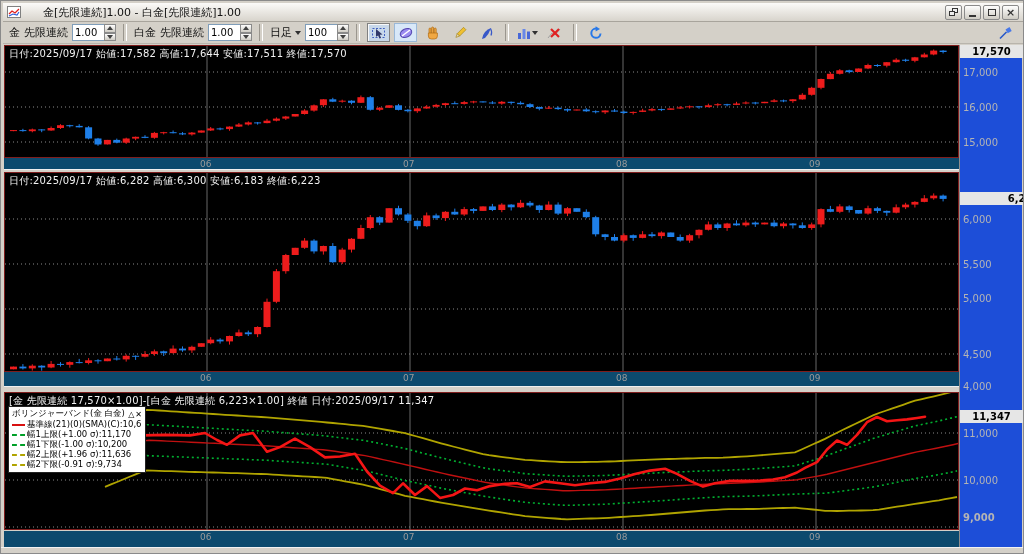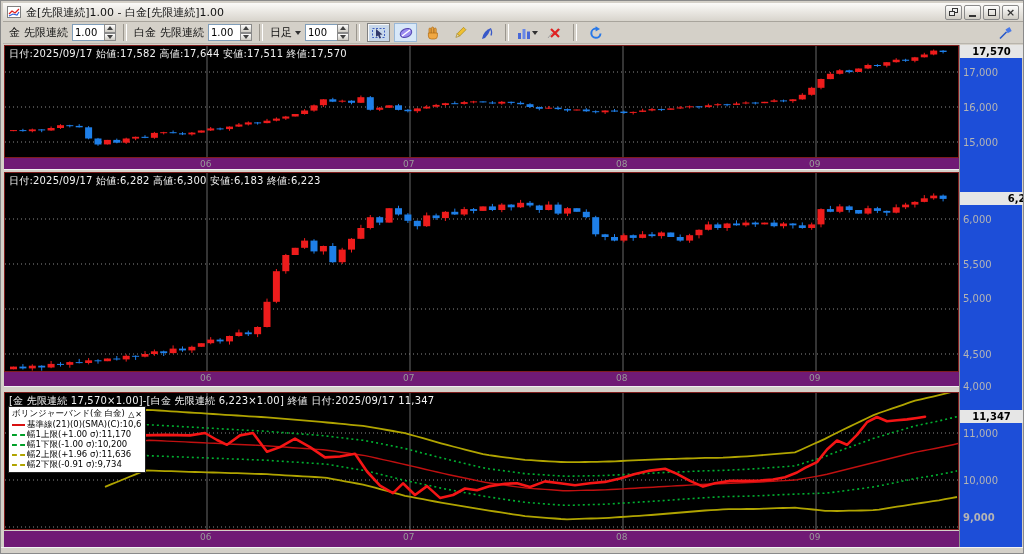--- a/index.html
+++ b/index.html
@@ -1,18 +1,18 @@
 <!DOCTYPE html>
 <html><head>
 <meta charset="utf-8">
 <style>
   html,body{margin:0;padding:0;background:#6b6b6b;}
   .win{position:relative;width:1024px;height:554px;background:#d4d0c8;font-family:"DejaVu Sans",sans-serif;overflow:hidden;box-sizing:border-box;border:1px solid #8a8a8a;}
   
-  .titlebar{position:absolute;left:2px;top:2px;width:1020px;height:19px;display:flex;align-items:center;gap:5px;padding:0 4px;box-sizing:border-box;background:linear-gradient(#fbfaf8,#d8d4cc);border-bottom:1px solid #a8a49c;}
+  .titlebar{position:absolute;left:2px;top:2px;width:1020px;height:19px;display:flex;align-items:center;gap:22px;padding:0 4px;box-sizing:border-box;background:linear-gradient(#fbfaf8,#d8d4cc);border-bottom:1px solid #a8a49c;}
   .ttext{font-size:11px;color:#111;white-space:nowrap;}
   .winbtns{margin-left:auto;display:flex;gap:2px;align-items:center;}
   .wbtn{width:17px;height:15px;background:linear-gradient(#fefefe,#cfccc4);border:1px solid #8a8a8a;border-radius:2px;display:flex;align-items:center;justify-content:center;box-sizing:border-box;}
   .g-min{width:7px;height:2px;background:#333;margin-top:7px;}
   .g-max{width:8px;height:7px;border:1.5px solid #333;box-sizing:border-box;}
   .g-close{font-size:11px;font-weight:bold;color:#333;line-height:11px;}
   .g-cascade{position:relative;width:9px;height:8px;}
   .g-cascade i{position:absolute;width:6px;height:5px;border:1.2px solid #333;background:#eee;box-sizing:border-box;}
   .g-cascade i:first-child{left:3px;top:0;}
   .g-cascade i:last-child{left:0;top:3px;}
@@ -28,21 +28,21 @@
   .caret{width:0;height:0;border-left:3.5px solid transparent;border-right:3.5px solid transparent;border-top:4.5px solid #303030;display:inline-block;}
   .tsep{width:2px;height:17px;border-left:1px solid #9a968e;border-right:1px solid #ffffff;margin:0 3px;}
   .tbtn{width:23px;height:19px;border:1px solid transparent;display:flex;align-items:center;justify-content:center;box-sizing:border-box;gap:1px;}
   .tbtn.pressed{border:1px solid #808080;background:#c8d8ea;box-shadow:inset 1px 1px 0 #f8f8f8;}
   .tbtn.lit{border:1px solid #9ab8d8;background:#d8e8f8;}
   .tbspacer{flex:1;}
   
   .plot{position:absolute;left:3px;width:955px;background:#000;border:1px solid #7f1d1d;box-sizing:border-box;}
   .plot svg{display:block;}
   .info{position:absolute;left:4px;top:1px;font-size:10px;color:#f2f2f2;white-space:nowrap;letter-spacing:0.2px;}
-  .strip{position:absolute;left:3px;width:955px;background:#701a75;padding-left:16px;}
+  .strip{position:absolute;left:3px;width:955px;background:#0c4a6e;padding-left:16px;}
   .mlab{position:absolute;top:1px;font-size:9px;color:#9a9a9a;}
   .divider{position:absolute;left:3px;width:955px;background:#d4d0c8;border-top:1px solid #efefef;box-sizing:border-box;}
   .labelcol{position:absolute;left:958px;top:44px;width:63px;height:502px;background:#1d4ed8;border-left:1px solid #8e8e8e;box-sizing:border-box;}
   .ytick{position:absolute;left:3px;font-size:10px;color:#b4b4b4;white-space:nowrap;}
   .curbox{position:absolute;left:0;width:63px;height:13px;background:#e6e6e6;color:#000;font-size:10px;font-weight:bold;text-align:center;line-height:13px;}
   .bottombar{position:absolute;left:0;top:546px;width:1024px;height:8px;background:#d4d0c8;border-top:1px solid #f2f2f2;box-sizing:border-box;}
   
   .legend{position:absolute;left:3px;top:13px;background:#fff;border:1px solid #222;padding:1px 3px 2px 3px;z-index:5;width:138px;box-sizing:border-box;}
   .leg-title{display:flex;align-items:center;font-size:8.5px;color:#000;white-space:nowrap;}
   .leg-btns{margin-left:auto;display:flex;gap:1px;}

